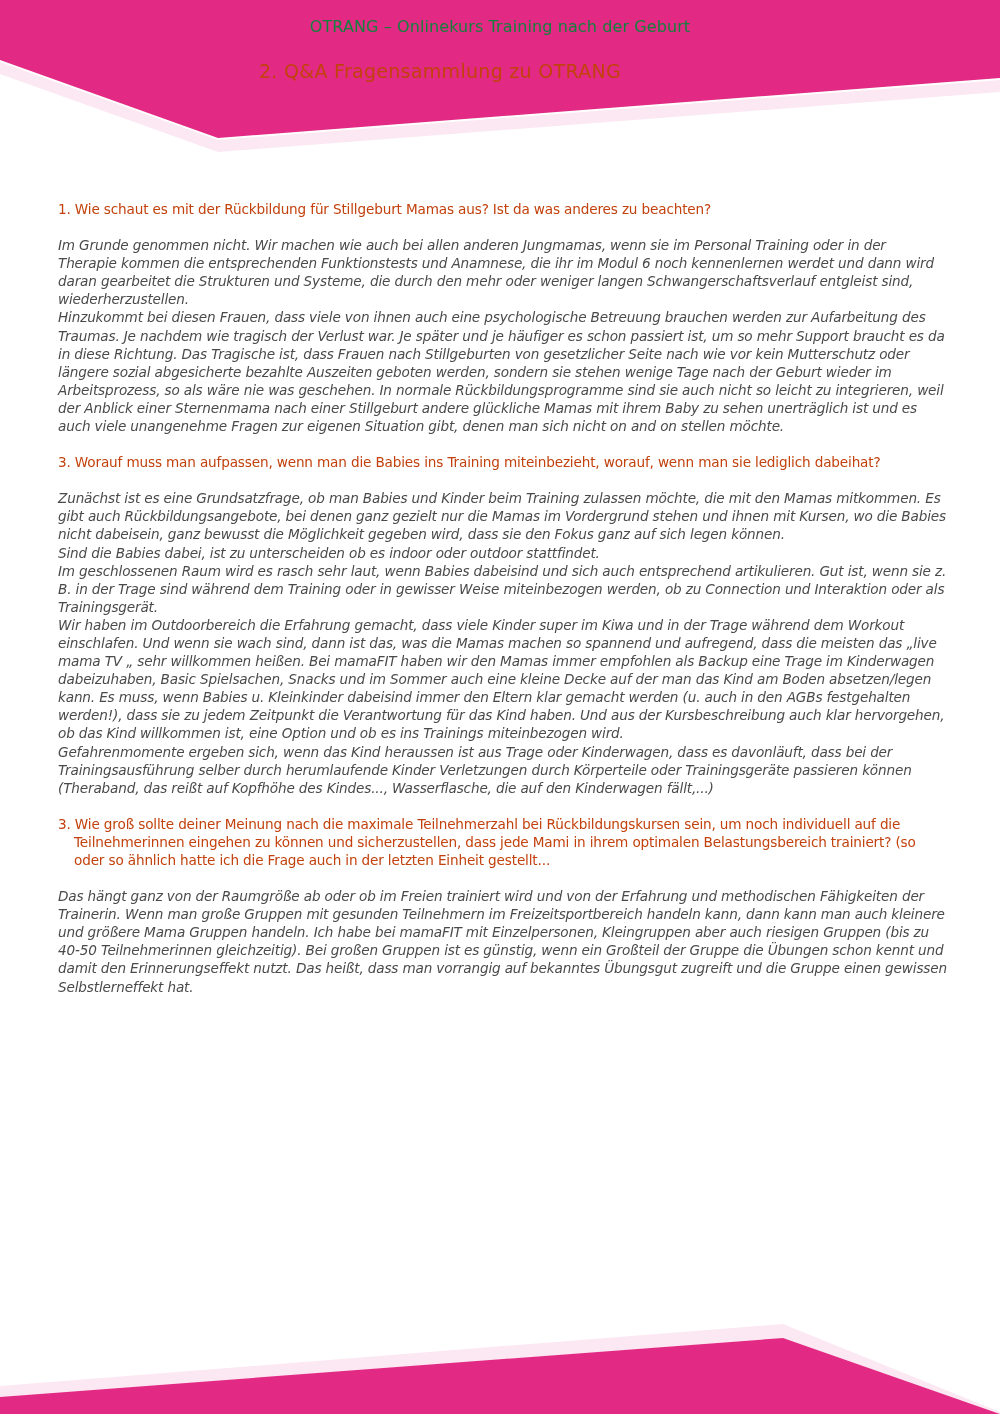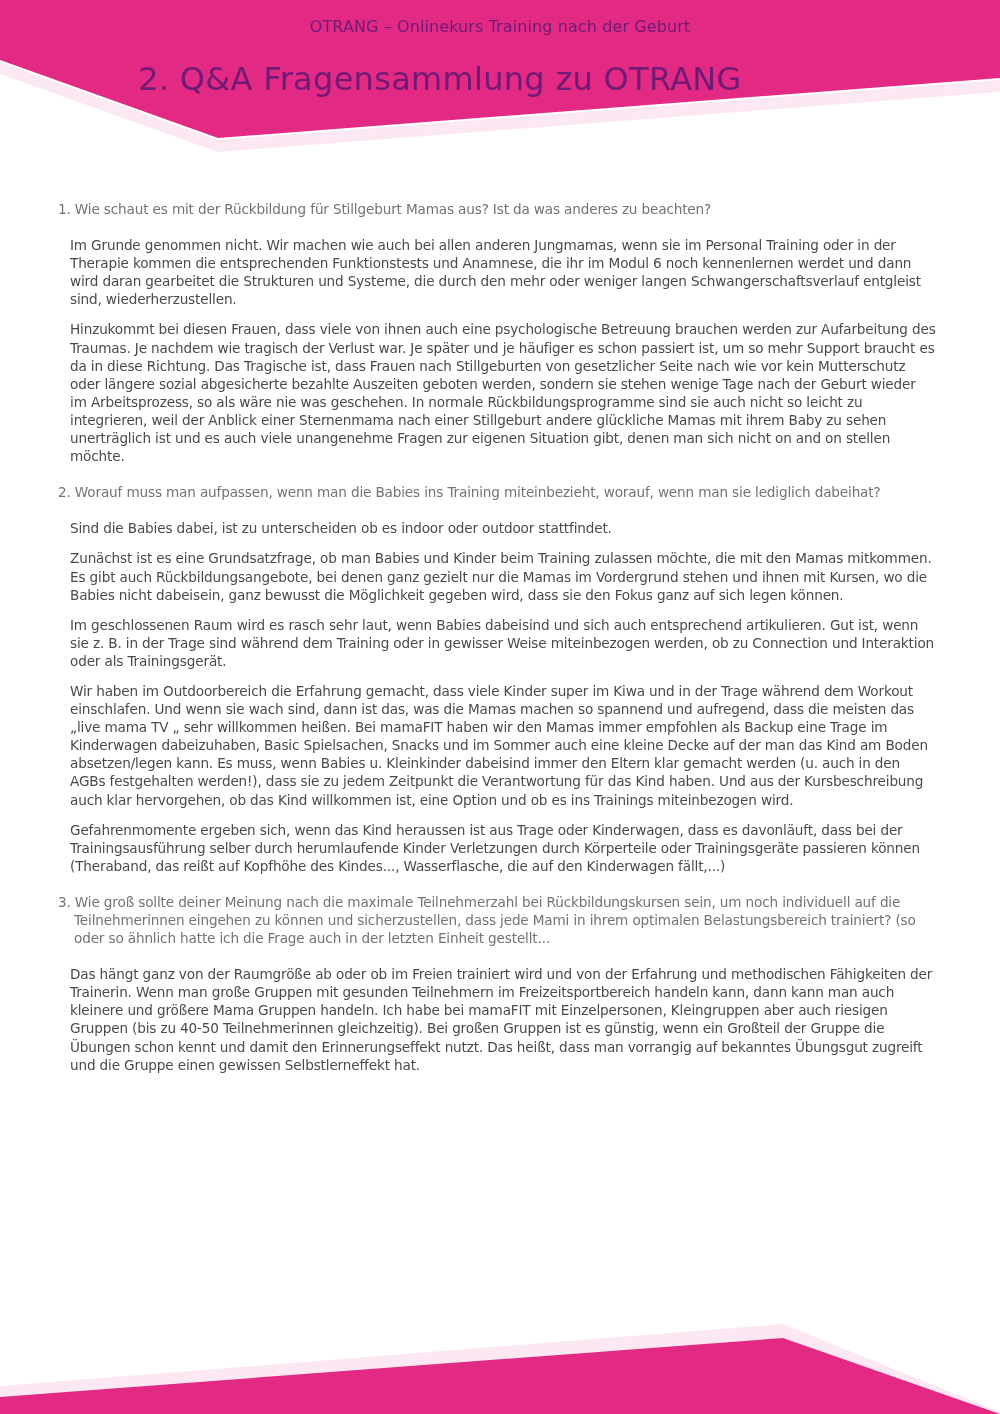--- a/index.html
+++ b/index.html
@@ -3,35 +3,35 @@
   <meta charset="utf-8">
   <style>
     * { box-sizing: border-box; margin: 0; padding: 0; }
     html, body { width: 1000px; height: 1414px; background: #ffffff; overflow: hidden; }
     body { position: relative; font-family: "DejaVu Sans", sans-serif; color: #4a4a4a; }
     .deco { position: absolute; left: 0; width: 1000px; }
     .deco-top { top: 0; height: 160px; }
     .deco-bottom { top: 1300px; height: 114px; }
     .header-sub {
       position: absolute; top: 17px; left: 0; width: 1000px; text-align: center;
-      color: #701a75; font-size: 16px; letter-spacing: 0.1px;
+      color: #15803d; font-size: 16px; letter-spacing: 0.1px;
     }
     .header-title {
       position: absolute; top: 60px; left: 0; width: 880px; text-align: center;
-      color: #701a75; font-size: 32px; letter-spacing: 0.3px;
+      color: #c2410c; font-size: 19px; letter-spacing: 0.3px;
     }
     .content {
       position: absolute; top: 200px; left: 58px; width: 890px;
       font-size: 13.6px; line-height: 18.1px; letter-spacing: -0.15px;
     }
     .question {
-      color: #737373; padding-left: 16px; text-indent: -16px;
+      color: #c2410c; padding-left: 16px; text-indent: -16px;
       margin-bottom: 18px;
     }
-    .answer p { margin: 12px; }
+    .answer p { margin: 0; font-style: italic; }
     .qa { margin-bottom: 18px; }
   </style>
 </head>
 <body>
 
 <svg class="deco deco-top" viewBox="0 0 1000 160" preserveAspectRatio="none">
   <polygon points="0,74 218,152 1000,92 1000,80 218,140 0,62" fill="#fce8f2"></polygon>
   <polygon points="0,0 1000,0 1000,78 218,138 0,60" fill="#e22a84"></polygon>
 </svg>
 
@@ -47,24 +47,24 @@
 
   <section class="qa">
     <div class="question">1. Wie schaut es mit der Rückbildung für Stillgeburt Mamas aus? Ist da was anderes zu beachten?</div>
     <div class="answer">
       <p>Im Grunde genommen nicht. Wir machen wie auch bei allen anderen Jungmamas, wenn sie im Personal Training oder in der Therapie kommen die entsprechenden Funktionstests und Anamnese, die ihr im Modul 6 noch kennenlernen werdet und dann wird daran gearbeitet die Strukturen und Systeme, die durch den mehr oder weniger langen Schwangerschaftsverlauf entgleist sind, wiederherzustellen.</p>
       <p>Hinzukommt bei diesen Frauen, dass viele von ihnen auch eine psychologische Betreuung brauchen werden zur Aufarbeitung des Traumas. Je nachdem wie tragisch der Verlust war. Je später und je häufiger es schon passiert ist, um so mehr Support braucht es da in diese Richtung. Das Tragische ist, dass Frauen nach Stillgeburten von gesetzlicher Seite nach wie vor kein Mutterschutz oder längere sozial abgesicherte bezahlte Auszeiten geboten werden, sondern sie stehen wenige Tage nach der Geburt wieder im Arbeitsprozess, so als wäre nie was geschehen. In normale Rückbildungsprogramme sind sie auch nicht so leicht zu integrieren, weil der Anblick einer Sternenmama nach einer Stillgeburt andere glückliche Mamas mit ihrem Baby zu sehen unerträglich ist und es auch viele unangenehme Fragen zur eigenen Situation gibt, denen man sich nicht on and on stellen möchte.</p>
     </div>
   </section>
 
   <section class="qa">
-    <div class="question">2. Worauf muss man aufpassen, wenn man die Babies ins Training miteinbezieht, worauf, wenn man sie lediglich dabeihat?</div>
+    <div class="question">3. Worauf muss man aufpassen, wenn man die Babies ins Training miteinbezieht, worauf, wenn man sie lediglich dabeihat?</div>
     <div class="answer">
+      <p>Zunächst ist es eine Grundsatzfrage, ob man Babies und Kinder beim Training zulassen möchte, die mit den Mamas mitkommen. Es gibt auch Rückbildungsangebote, bei denen ganz gezielt nur die Mamas im Vordergrund stehen und ihnen mit Kursen, wo die Babies nicht dabeisein, ganz bewusst die Möglichkeit gegeben wird, dass sie den Fokus ganz auf sich legen können.</p>
       <p>Sind die Babies dabei, ist zu unterscheiden ob es indoor oder outdoor stattfindet.</p>
-      <p>Zunächst ist es eine Grundsatzfrage, ob man Babies und Kinder beim Training zulassen möchte, die mit den Mamas mitkommen. Es gibt auch Rückbildungsangebote, bei denen ganz gezielt nur die Mamas im Vordergrund stehen und ihnen mit Kursen, wo die Babies nicht dabeisein, ganz bewusst die Möglichkeit gegeben wird, dass sie den Fokus ganz auf sich legen können.</p>
       <p>Im geschlossenen Raum wird es rasch sehr laut, wenn Babies dabeisind und sich auch entsprechend artikulieren. Gut ist, wenn sie z. B. in der Trage sind während dem Training oder in gewisser Weise miteinbezogen werden, ob zu Connection und Interaktion oder als Trainingsgerät.</p>
       <p>Wir haben im Outdoorbereich die Erfahrung gemacht, dass viele Kinder super im Kiwa und in der Trage während dem Workout einschlafen. Und wenn sie wach sind, dann ist das, was die Mamas machen so spannend und aufregend, dass die meisten das „live mama TV „ sehr willkommen heißen. Bei mamaFIT haben wir den Mamas immer empfohlen als Backup eine Trage im Kinderwagen dabeizuhaben, Basic Spielsachen, Snacks und im Sommer auch eine kleine Decke auf der man das Kind am Boden absetzen/legen kann. Es muss, wenn Babies u. Kleinkinder dabeisind immer den Eltern klar gemacht werden (u. auch in den AGBs festgehalten werden!), dass sie zu jedem Zeitpunkt die Verantwortung für das Kind haben. Und aus der Kursbeschreibung auch klar hervorgehen, ob das Kind willkommen ist, eine Option und ob es ins Trainings miteinbezogen wird.</p>
       <p>Gefahrenmomente ergeben sich, wenn das Kind heraussen ist aus Trage oder Kinderwagen, dass es davonläuft, dass bei der Trainingsausführung selber durch herumlaufende Kinder Verletzungen durch Körperteile oder Trainingsgeräte passieren können (Theraband, das reißt auf Kopfhöhe des Kindes..., Wasserflasche, die auf den Kinderwagen fällt,...)</p>
     </div>
   </section>
 
   <section class="qa">
     <div class="question">3. Wie groß sollte deiner Meinung nach die maximale Teilnehmerzahl bei Rückbildungskursen sein, um noch individuell auf die Teilnehmerinnen eingehen zu können und sicherzustellen, dass jede Mami in ihrem optimalen Belastungsbereich trainiert? (so oder so ähnlich hatte ich die Frage auch in der letzten Einheit gestellt...</div>
     <div class="answer">
       <p>Das hängt ganz von der Raumgröße ab oder ob im Freien trainiert wird und von der Erfahrung und methodischen Fähigkeiten der Trainerin. Wenn man große Gruppen mit gesunden Teilnehmern im Freizeitsportbereich handeln kann, dann kann man auch kleinere und größere Mama Gruppen handeln. Ich habe bei mamaFIT mit Einzelpersonen, Kleingruppen aber auch riesigen Gruppen (bis zu 40-50 Teilnehmerinnen gleichzeitig). Bei großen Gruppen ist es günstig, wenn ein Großteil der Gruppe die Übungen schon kennt und damit den Erinnerungseffekt nutzt. Das heißt, dass man vorrangig auf bekanntes Übungsgut zugreift und die Gruppe einen gewissen Selbstlerneffekt hat.</p>

